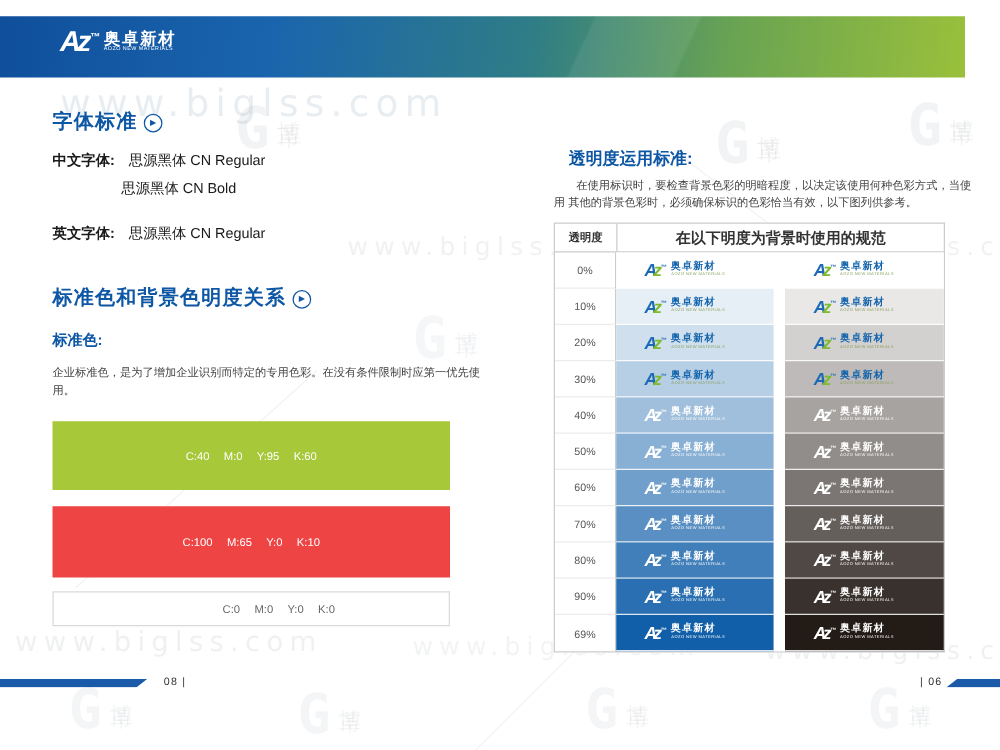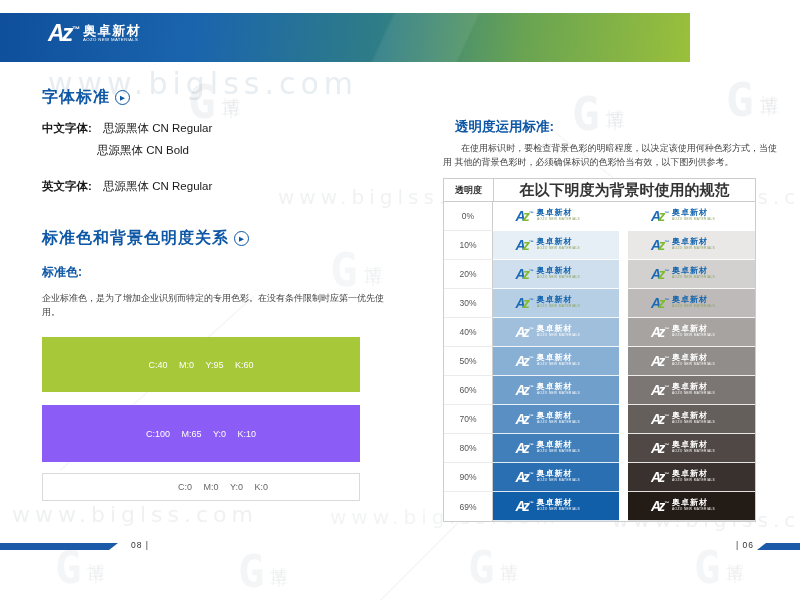--- a/index.html
+++ b/index.html
@@ -3,21 +3,21 @@
 <meta charset="utf-8">
 <style>
   html,body{margin:0;padding:0;}
   body{
     width:800px;height:600px;position:relative;overflow:hidden;
     background:#ffffff;
     font-family:"Liberation Sans","DejaVu Sans",sans-serif;
   }
   
   .header{
-    position:absolute;left:0;top:13px;width:690px;height:49px;
+    position:absolute;left:0;top:13px;width:772px;height:49px;
     background:linear-gradient(97deg,#0f4f9b 0%,#1a64ae 28%,#2f7d86 55%,#6aa452 76%,#9ac03b 100%);
   }
   .header::after{
     content:"";position:absolute;right:150px;top:0;width:260px;height:49px;
     background:linear-gradient(115deg,transparent 40%,rgba(255,255,255,0.07) 41%,rgba(255,255,255,0.07) 70%,transparent 71%);
   }
   .doc-title{
     position:absolute;right:22px;top:17px;color:#ffffff;font-weight:bold;
     font-size:13.5px;letter-spacing:3px;
   }
@@ -67,21 +67,21 @@
   
   #h1-trans{position:absolute;left:455px;top:118px;color:#0d57a5;font-weight:bold;font-size:13.5px;}
   #desc-right{left:443px;top:141px;width:334px;text-indent:2em;text-align:justify;}
   .t-table{
     position:absolute;left:443px;top:178px;width:313px;
     border:1px solid #cccccc;box-sizing:border-box;background:#fff;
   }
   .t-head{display:flex;height:22px;border-bottom:1px solid #cccccc;}
   .th1{width:49px;border-right:1px solid #cccccc;display:flex;align-items:center;justify-content:center;
        font-size:9px;font-weight:bold;color:#333;}
-  .th2{flex:1;display:flex;align-items:center;justify-content:center;font-size:15px;font-weight:bold;color:#333;}
+  .th2{flex:1;display:flex;align-items:center;justify-content:center;font-size:12px;font-weight:bold;color:#333;}
   .t-row{display:flex;height:29px;}
   .pct{width:49px;border-right:1px solid #cccccc;border-bottom:1px solid #ececec;
        display:flex;align-items:center;justify-content:center;font-size:8.5px;color:#555;box-sizing:border-box;}
   .t-row:last-child .pct{border-bottom:none;}
   .sw{display:flex;align-items:center;justify-content:center;box-sizing:border-box;border-bottom:1px solid rgba(255,255,255,0.85);}
   .sw-blue{width:126px;}
   .gap{width:9px;background:#ffffff;}
   .sw-gray{flex:1;}
   
   .f-bar-left{position:absolute;left:0;top:543px;width:118px;height:7px;background:#1a5aa8;
@@ -212,21 +212,21 @@
   <span>思源黑体 CN Regular</span>
 </div>
 
 <div class="h1" id="h1-color"><span>标准色和背景色明度关系</span><span class="play">▶</span></div>
 <div class="sub-h">标准色:</div>
 <div class="desc" id="desc-left">企业标准色，是为了增加企业识别而特定的专用色彩。在没有条件限制时应第一优先使用。</div>
 
 <div class="std-swatch" id="sw-green" style="background: rgb(166, 200, 57); color: rgb(255, 255, 255);">
     <span>C:40 M:0 Y:95 K:60</span>
   </div>
-<div class="std-swatch" id="sw-blue" style="background: #8b5cf6; color: rgb(255, 255, 255);">
+<div class="std-swatch" id="sw-blue" style="background: #ef4444; color: rgb(255, 255, 255);">
     <span>C:100 M:65 Y:0 K:10</span>
   </div>
 <div class="std-swatch" id="sw-white" style="background: rgb(255, 255, 255); color: rgb(102, 102, 102);">
     <span>C:0 M:0 Y:0 K:0</span>
   </div>
 
 <div id="h1-trans">透明度运用标准:</div>
 <div class="desc" id="desc-right">在使用标识时，要检查背景色彩的明暗程度，以决定该使用何种色彩方式，当使用 其他的背景色彩时，必须确保标识的色彩恰当有效，以下图列供参考。</div>
 
 <div class="t-table">

